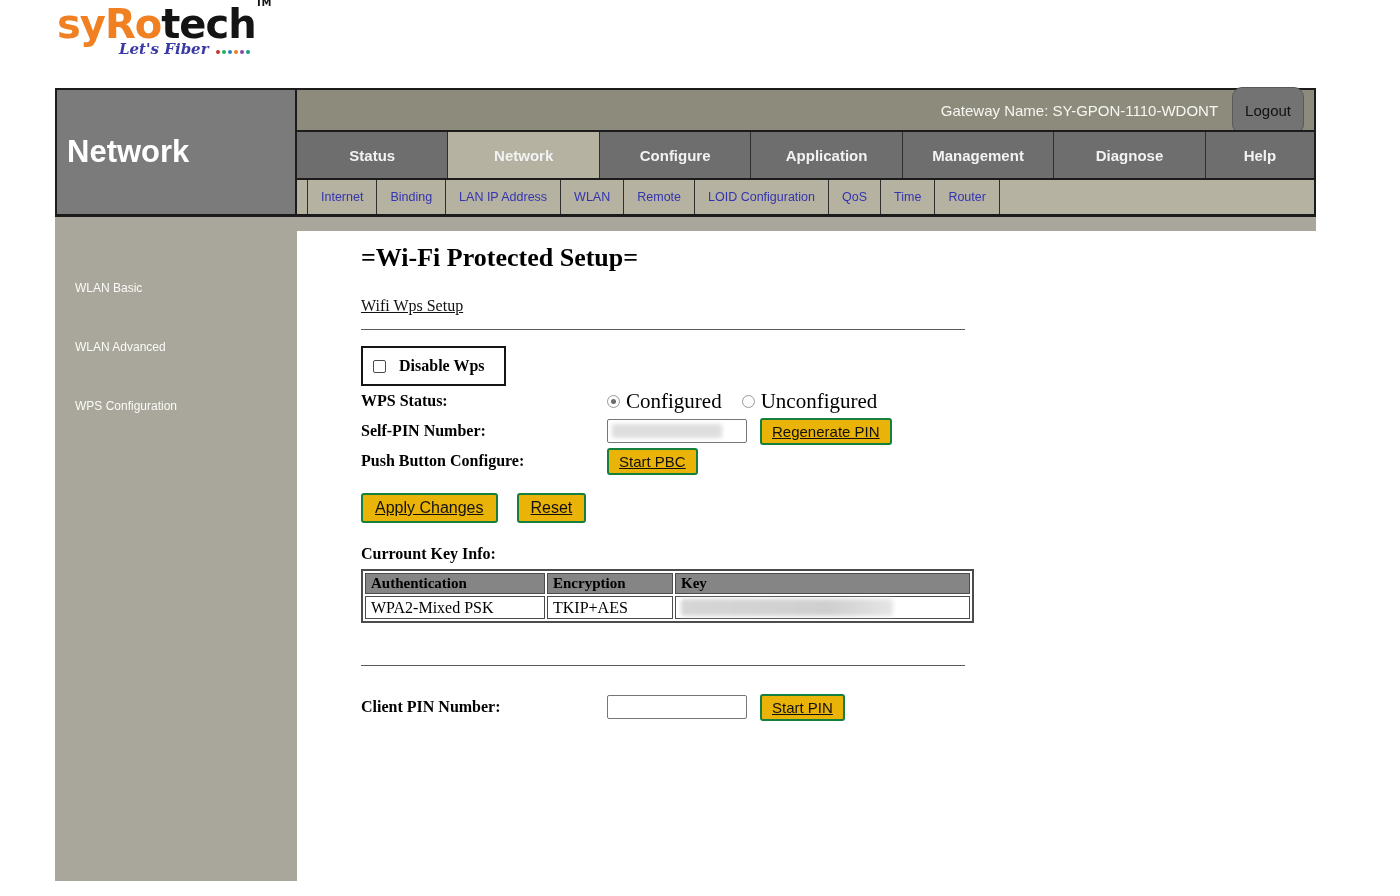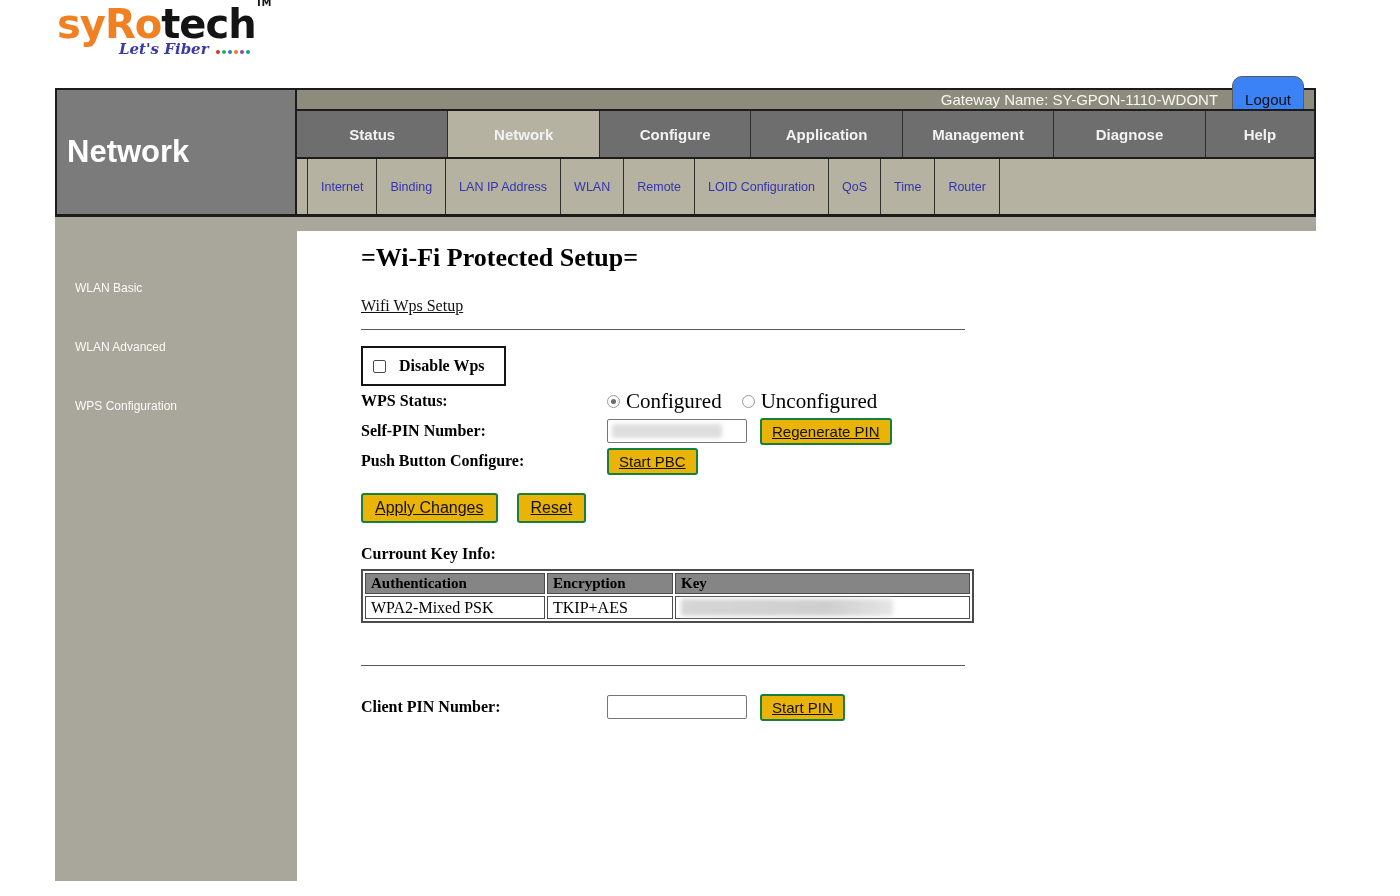--- a/index.html
+++ b/index.html
@@ -22,25 +22,25 @@
   .container { position:absolute; left:55px; top:88px; width:1261px; }
 
   header { display:flex; border:2px solid #1c1c1c; border-bottom:3px solid #1c1c1c; height:129px; }
   .side-title {
     width:240px; flex:0 0 240px; background:#7b7b7b; border-right:2px solid #1c1c1c;
     color:#ffffff; font-size:31px; font-weight:bold; display:flex; align-items:center; padding-left:10px;
   }
   .header-right { flex:1; display:flex; flex-direction:column; min-width:0; }
 
   .gateway-bar {
-    height:19px; background:#8d8c7c; display:flex; justify-content:flex-end; align-items:center;
+    height:40px; background:#8d8c7c; display:flex; justify-content:flex-end; align-items:center;
     gap:14px; padding-right:10px; color:#f6f6f2; font-size:15px;
   }
   .logout-btn {
-    background:#3b82f6; border:1px solid #5a5a5a; border-radius:10px; padding:14px 12px;
+    background:#737373; border:1px solid #5a5a5a; border-radius:10px; padding:14px 12px;
     font-size:15px; color:#111; font-family:"Liberation Sans", sans-serif; cursor:pointer;
   }
 
   .tabs { height:50px; display:flex; background:#6f6e6e; border-top:2px solid #1c1c1c; border-bottom:2px solid #1c1c1c; }
   .tab {
     flex:1; display:flex; align-items:center; justify-content:center;
     color:#f2f2f2; font-weight:bold; font-size:15px; border-right:1px solid #2e2e2e; cursor:pointer;
   }
   .tab:last-child { flex:0.72; border-right:none; }
   .tab.active { background:#b5b2a2; }

